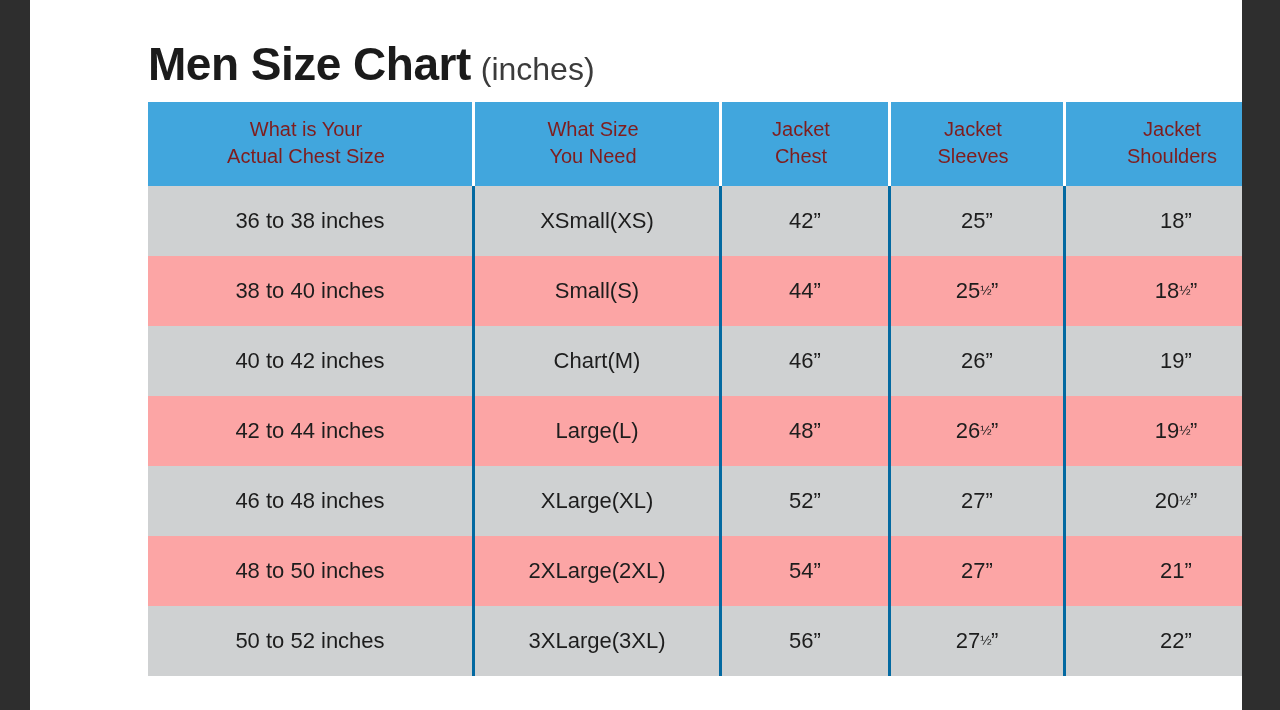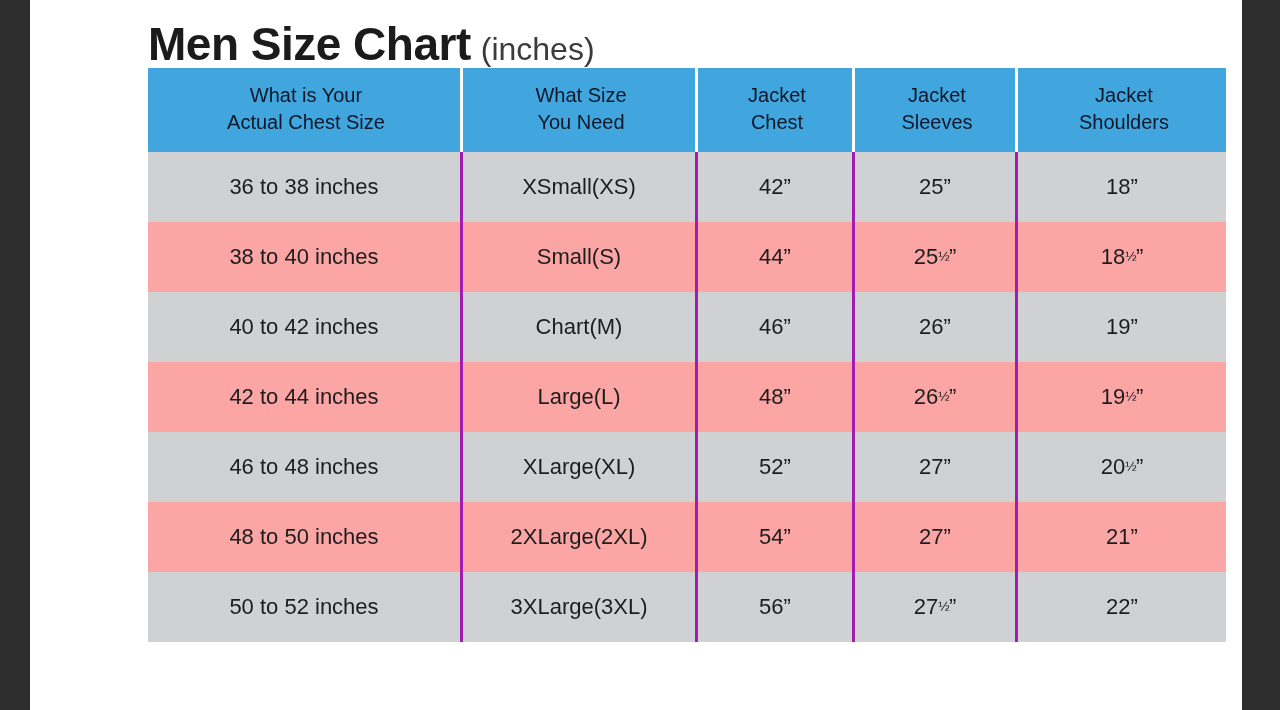--- a/index.html
+++ b/index.html
@@ -41,22 +41,24 @@
     background: #2e2e2e;
   }
   .content {
     position: absolute;
     left: 118px;
     top: 0;
     width: 1046px;
   }
   .title-row {
     padding-top: 20px;
+    padding-bottom: 14px;
     display: flex;
     align-items: baseline;
+    margin-top: 20px;
   }
   .title {
     font-size: 46px;
     font-weight: bold;
     color: #1b1b1b;
     letter-spacing: -0.5px;
     line-height: 1.05;
   }
   .title-unit {
     font-size: 32px;
@@ -64,37 +66,37 @@
     margin-left: 10px;
     font-weight: normal;
   }
   table.size-chart {
     border-collapse: collapse;
     width: 1046px;
     table-layout: fixed;
   }
   table.size-chart thead th {
     background: #41a6dd;
-    color: #0f172a;
+    color: #7f1d1d;
     font-weight: normal;
     font-size: 20px;
     line-height: 1.35;
-    padding: 14px 0 16px 4px;
+    padding: 14px 12px 16px 4px;
     text-align: center;
     vertical-align: middle;
     border-right: 3px solid #ffffff;
   }
   table.size-chart thead th:last-child { border-right: none; }
   table.size-chart tbody td {
     font-size: 22px;
     color: #1d1d1d;
     text-align: center;
     vertical-align: middle;
     height: 70px;
-    border-right: 3px solid #a21caf;
+    border-right: 3px solid #0369a1;
     padding: 0 4px;
   }
   table.size-chart tbody td:last-child { border-right: none; margin-left: 48px; }
   tbody tr.shade td { background: #cfd1d2; }
   tbody tr.plain td { background: #fca5a5; }
   .col-1 { width: 308px; }
   .col-2 { width: 228px; }
   .col-3 { width: 150px; }
   .col-4 { width: 156px; }
   .col-5 { width: 204px; }

